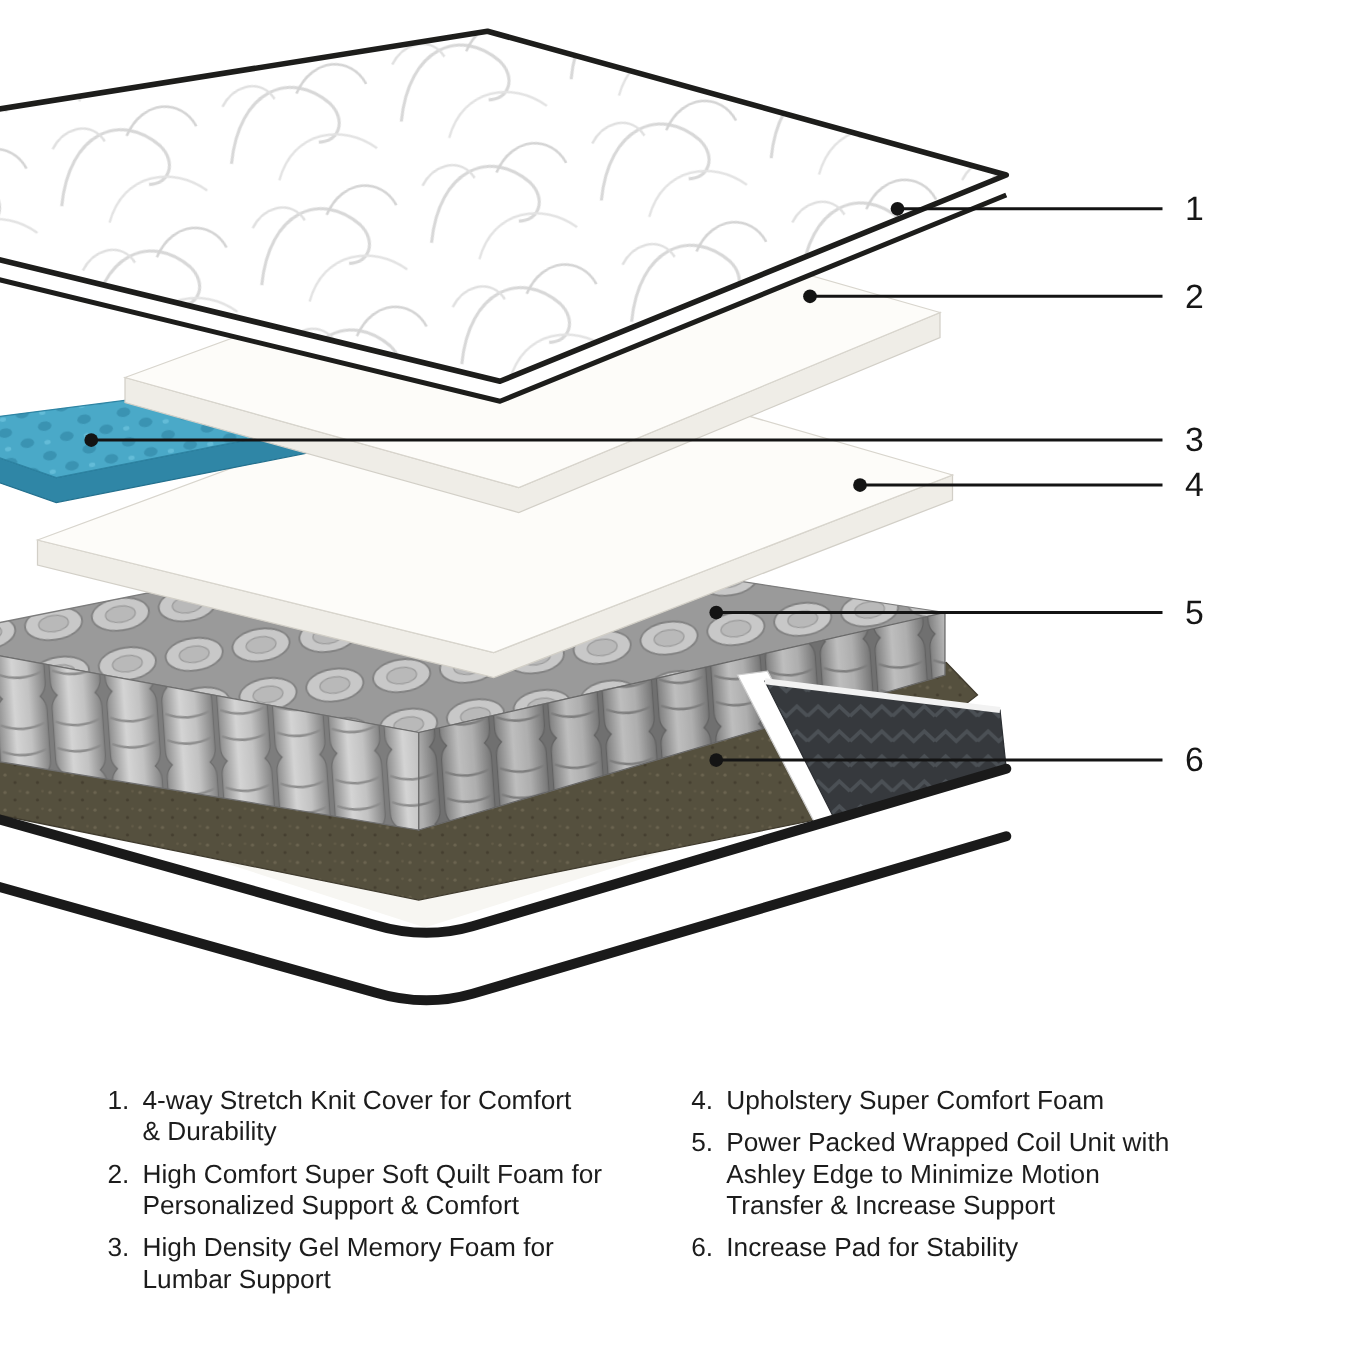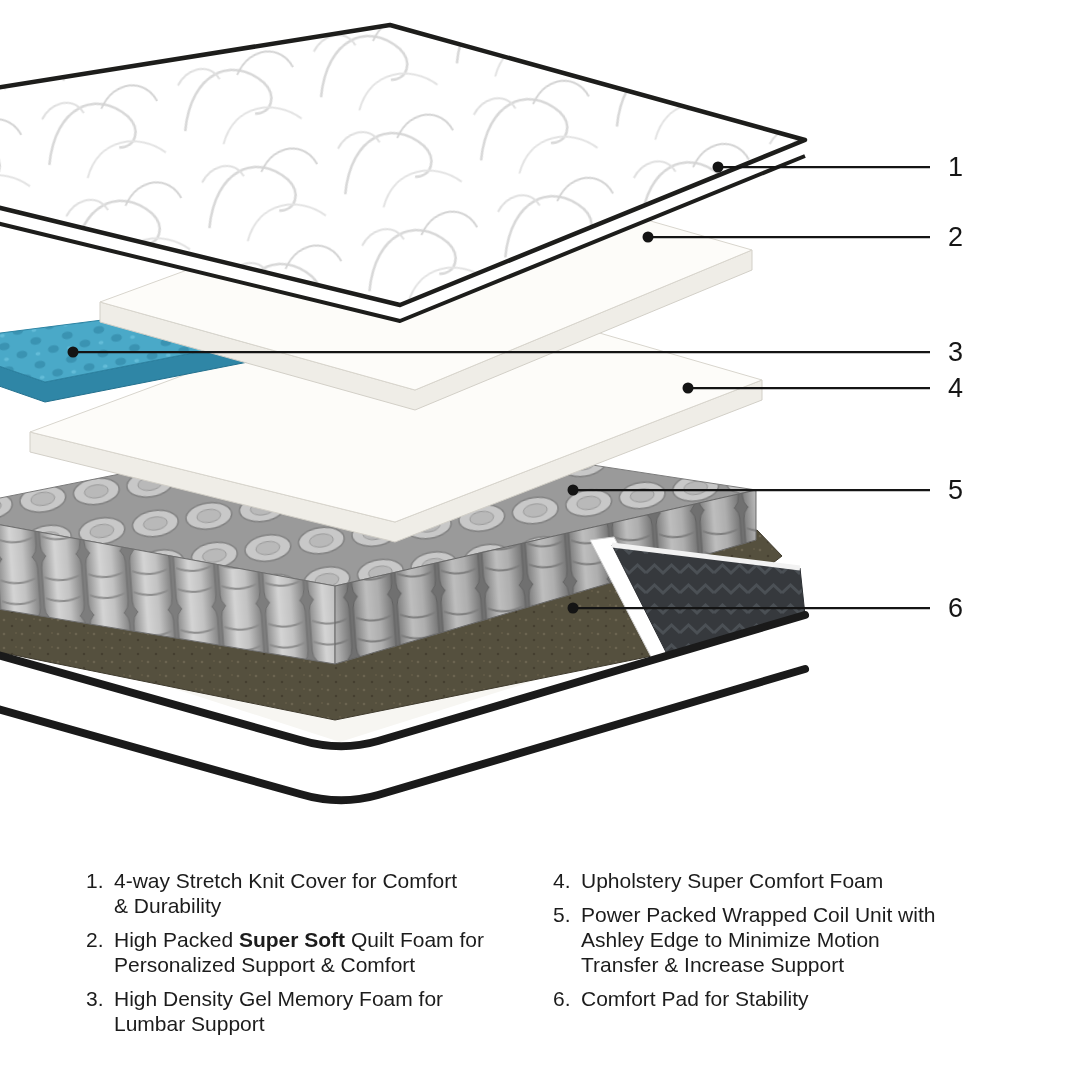--- a/index.html
+++ b/index.html
@@ -11,21 +11,21 @@
     position:absolute; left:948px; width:46px;
     font-size:27px; line-height:30px; color:#161616; letter-spacing:.5px;
   }
   .legend { position:absolute; left:86px; top:868px; display:flex; gap:67px; }
   .legend-col { display:flex; flex-direction:column; }
   .legend-col.left  { width:400px; }
   .legend-col.right { width:420px; }
   .legend-item { display:flex; font-size:21px; line-height:25px; margin-bottom:9px; color:#1c1c1c; }
   .legend-num { flex:0 0 28px; width:28px; }
   .legend-text { white-space:pre-line; flex:1; }
-  .legend-text b { font-weight:bold; }
+  .legend-text b { font-weight:normal; }
 </style>
 </head>
 <body>
 
 <div class="stage">
 
   <svg class="diagram-svg" width="1080" height="840" viewBox="0 0 1080 840">
     <defs>
       <pattern id="swirl" width="140" height="100" patternUnits="userSpaceOnUse" patternTransform="rotate(-14)">
         <rect width="140" height="100" fill="#ffffff"></rect>
@@ -141,21 +141,21 @@
     <div class="legend-col left">
 
       <div class="legend-item">
         <span class="legend-num">1.</span>
         <span class="legend-text"><span>4-way Stretch Knit Cover for Comfort
 &amp; Durability</span><b></b><span></span></span>
       </div>
 
       <div class="legend-item">
         <span class="legend-num">2.</span>
-        <span class="legend-text"><span>High Packed </span><b>Super Soft</b><span> Quilt Foam for
+        <span class="legend-text"><span>High Comfort </span><b>Super Soft</b><span> Quilt Foam for
 Personalized Support &amp; Comfort</span></span>
       </div>
 
       <div class="legend-item">
         <span class="legend-num">3.</span>
         <span class="legend-text"><span>High Density Gel Memory Foam for
 Lumbar Support</span><b></b><span></span></span>
       </div>
 
     </div>
@@ -168,19 +168,19 @@
 
       <div class="legend-item">
         <span class="legend-num">5.</span>
         <span class="legend-text"><span>Power Packed Wrapped Coil Unit with
 Ashley Edge to Minimize Motion
 Transfer &amp; Increase Support</span><b></b><span></span></span>
       </div>
 
       <div class="legend-item">
         <span class="legend-num">6.</span>
-        <span class="legend-text"><span>Comfort Pad for Stability</span><b></b><span></span></span>
+        <span class="legend-text"><span>Increase Pad for Stability</span><b></b><span></span></span>
       </div>
 
     </div>
   </div>
 
 </div>
 
 </body></html>

